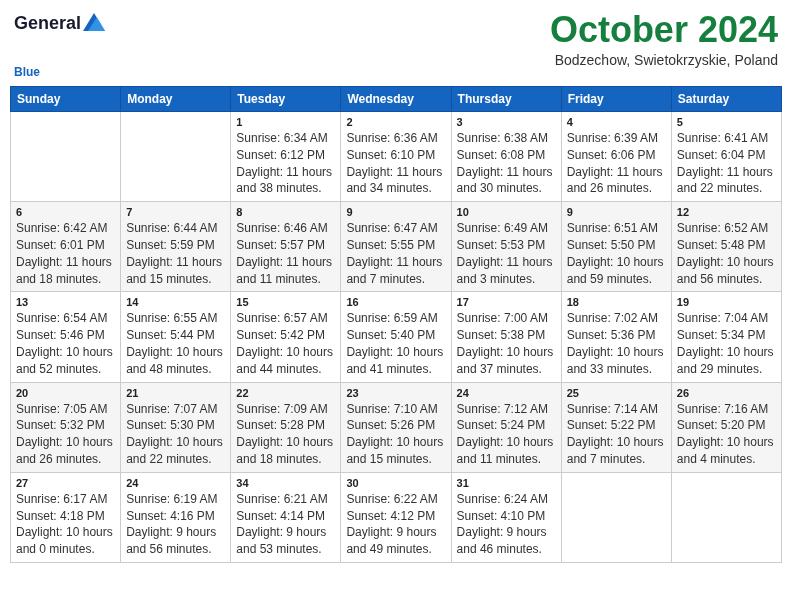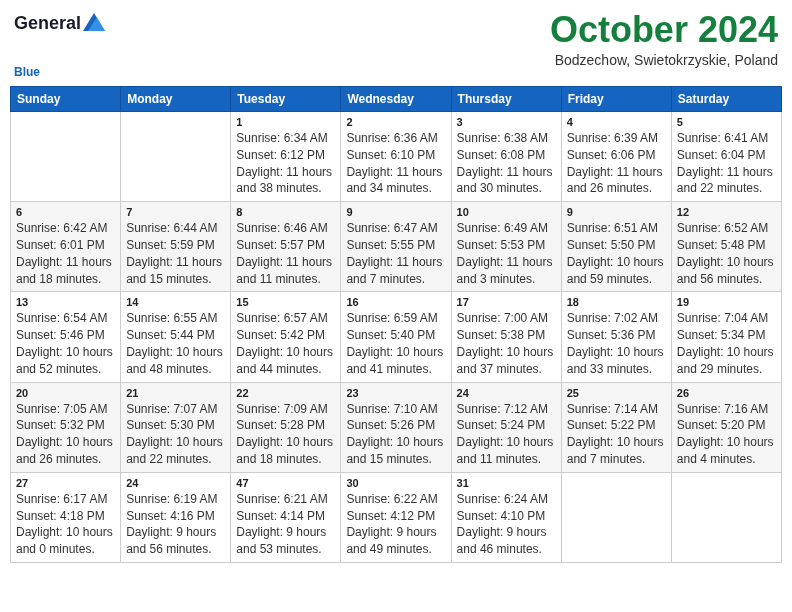--- a/index.html
+++ b/index.html
@@ -247,21 +247,21 @@
       <tr>
         <td>
           <span class="day-number">27</span>
           <div class="day-detail">Sunrise: 6:17 AM<br>Sunset: 4:18 PM<br>Daylight: 10 hours and 0 minutes.</div>
         </td>
         <td>
           <span class="day-number">24</span>
           <div class="day-detail">Sunrise: 6:19 AM<br>Sunset: 4:16 PM<br>Daylight: 9 hours and 56 minutes.</div>
         </td>
         <td>
-          <span class="day-number">47</span>
+          <span class="day-number">34</span>
           <div class="day-detail">Sunrise: 6:21 AM<br>Sunset: 4:14 PM<br>Daylight: 9 hours and 53 minutes.</div>
         </td>
         <td>
           <span class="day-number">30</span>
           <div class="day-detail">Sunrise: 6:22 AM<br>Sunset: 4:12 PM<br>Daylight: 9 hours and 49 minutes.</div>
         </td>
         <td>
           <span class="day-number">31</span>
           <div class="day-detail">Sunrise: 6:24 AM<br>Sunset: 4:10 PM<br>Daylight: 9 hours and 46 minutes.</div>
         </td>

